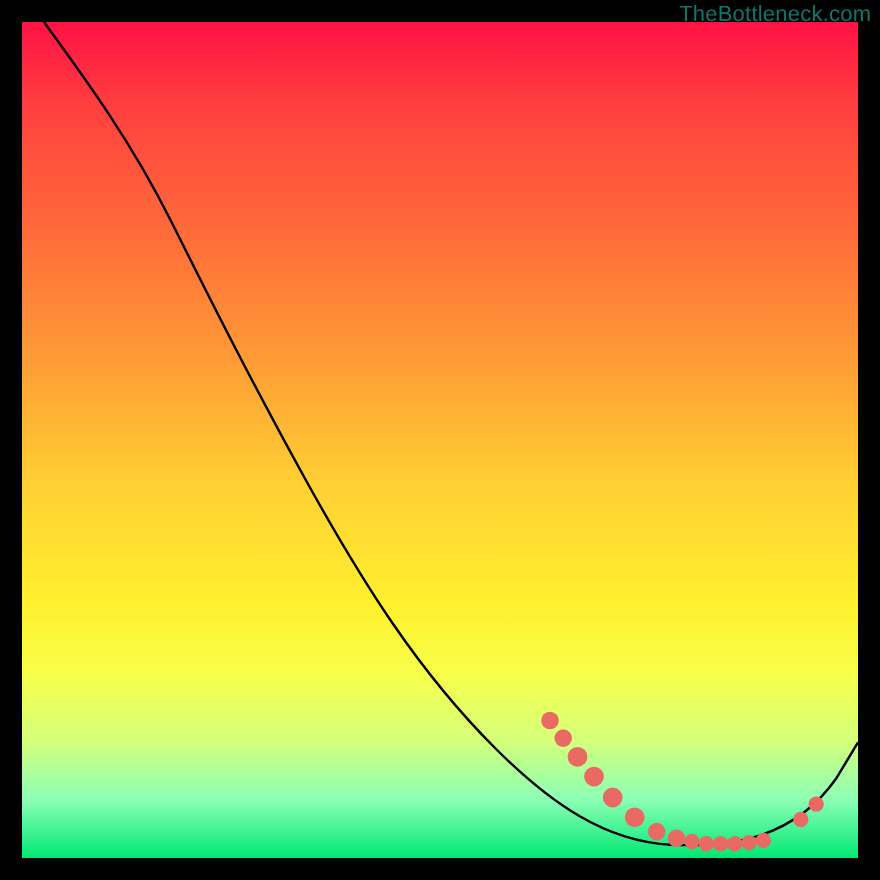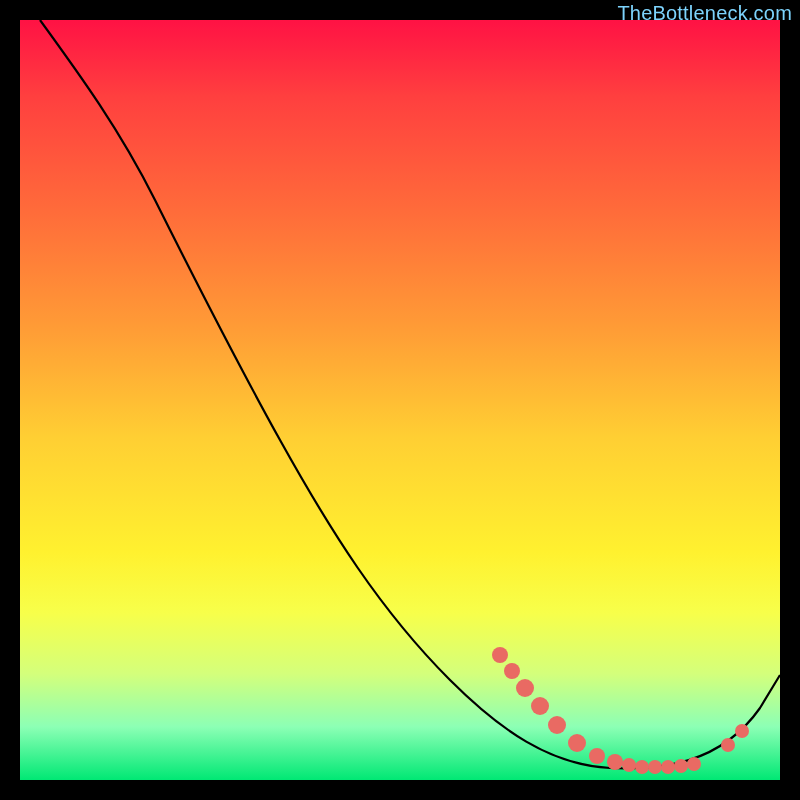--- a/index.html
+++ b/index.html
@@ -36,21 +36,21 @@
       #d4ff7b 86%,
       #8cffb5 93%,
       #00e874 100%
     );
     overflow: hidden;
   }
   .watermark {
     position: absolute;
     top: 2px;
     right: 8px;
-    color: #7dd3fc;
+    color: #0f766e;
     font-size: 20px;
     font-weight: 500;
     letter-spacing: 0.2px;
     pointer-events: none;
   }
   svg.curve {
     position: absolute;
     left: 0;
     top: 0;
     width: 760px;

